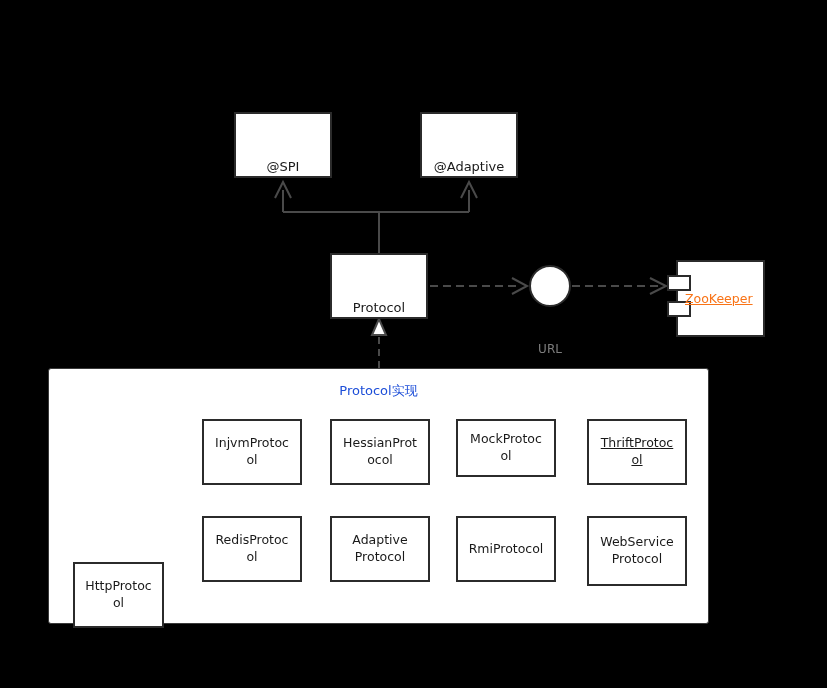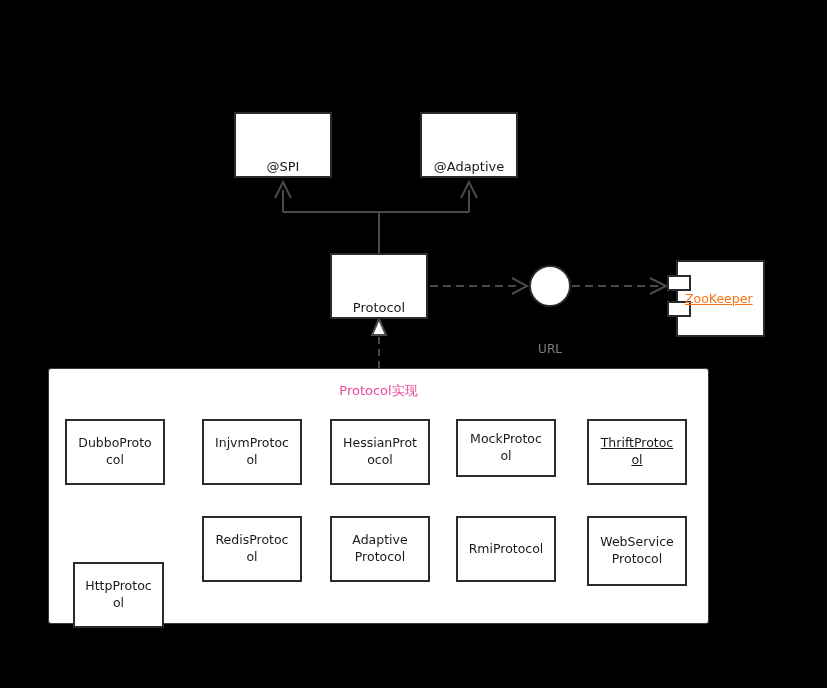--- a/index.html
+++ b/index.html
@@ -44,21 +44,21 @@
     border: 1.5px solid #3a3a3a;
     border-radius: 3px;
   }
   .impl-title {
     position: absolute;
     width: 100%;
     text-align: center;
     top: 13px;
     left: 0;
     font-size: 13px;
-    color: #ec4899;
+    color: #1d4ed8;
   }
   .impl-box {
     position: absolute;
     box-sizing: border-box;
     background: #ffffff;
     border: 2px solid #2b2b2b;
     color: #1a1a1a;
     font-size: 12.5px;
     display: flex;
     align-items: center;
@@ -161,26 +161,20 @@
   <div class="url-label" style="left:510px; top:314px;margin-top:28px;">URL</div>
 
   <div class="component-body" style="left:676px; top:260px; width:89px; height:77px;"></div>
   <div class="component-tab" style="left:667px; top:275px; width:24px; height:16px;"></div>
   <div class="component-tab" style="left:667px; top:301px; width:24px; height:16px;"></div>
   <div class="component-label" style="left:685px; top:291px;">ZooKeeper</div>
 
   <div class="impl-container" style="left:48px; top:368px; width:661px; height:256px;">
     <div class="impl-title">Protocol实现</div>
 
-    <div class="impl-box" style="left:16px; top:50px; width:100px; height:66px;">
-      <span>
-        <span>DubboProto</span><br>
-        <span>col</span>
-      </span>
-    </div>
     <div class="impl-box" style="left:153px; top:50px; width:100px; height:66px;">
       <span>
         <span>InjvmProtoc</span><br>
         <span>ol</span>
       </span>
     </div>
     <div class="impl-box" style="left:281px; top:50px; width:100px; height:66px;">
       <span>
         <span>HessianProt</span><br>
         <span>ocol</span>

